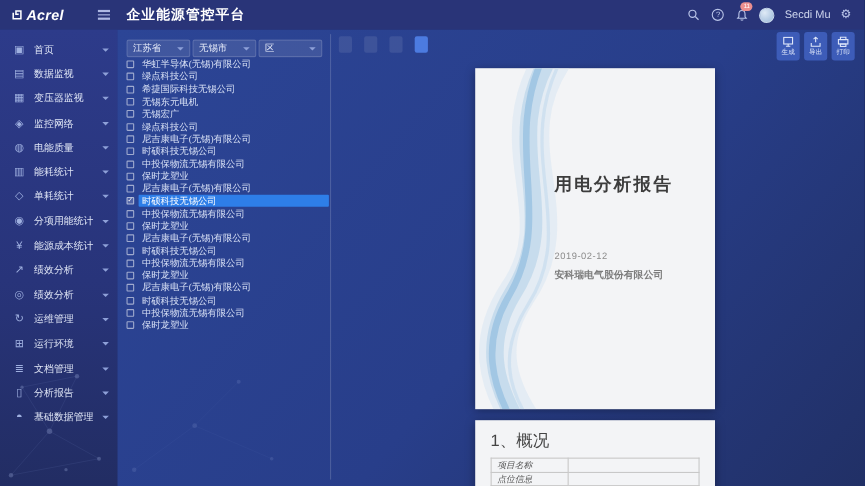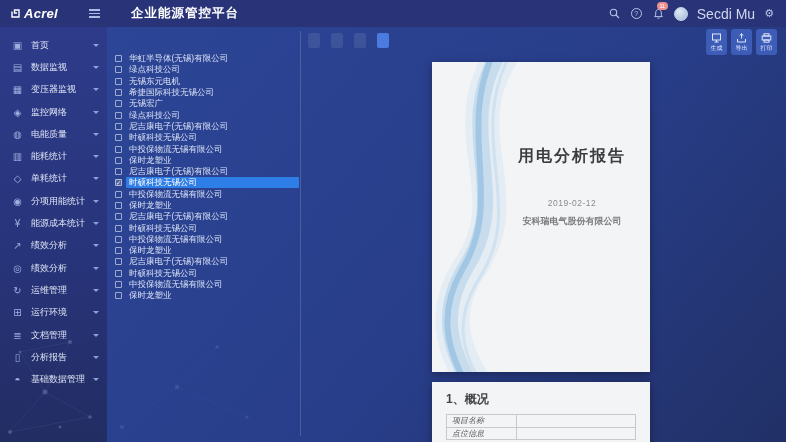--- a/index.html
+++ b/index.html
@@ -9,32 +9,32 @@
          background:#263c88; color:#fff; }
 
   
   .header { position:absolute; top:0; left:0; right:0; height:27px;
             background:#293478; display:flex; align-items:center; z-index:9; }
   .header-left { width:107px; display:flex; align-items:center; padding-left:10px; }
   .logo { display:flex; align-items:center; gap:3px; }
   .logo-text { font-size:13px; font-weight:bold; font-style:italic; color:#fff; letter-spacing:.3px; }
   .hamburger { margin-left:auto; margin-right:7px; display:flex; flex-direction:column; gap:2px; cursor:pointer; }
   .hamburger i { display:block; width:11px; height:1.5px; background:#aeb9e4; }
-  .app-title { margin-left:24px; font-size:12.5px; font-weight:bold; color:#fff; letter-spacing:1px; }
+  .app-title { margin-left:8px; font-size:12.5px; font-weight:bold; color:#fff; letter-spacing:1px; }
   .header-right { margin-left:auto; display:flex; align-items:center; gap:9px; padding-right:12px; }
   .hicon { width:13px; height:13px; display:flex; align-items:center; justify-content:center; cursor:pointer; }
   .help-circle { width:11px; height:11px; border:1px solid #b9c4e8; border-radius:50%;
                  font-size:7px; color:#b9c4e8; display:flex; align-items:center; justify-content:center; }
   .bell-wrap { position:relative; }
   .badge { position:absolute; top:-5px; left:5px; min-width:11px; height:8px; padding:0 2px;
            background:#ec8f8f; border-radius:4px; font-size:5.5px; line-height:8px;
            color:#fff; text-align:center; }
   .avatar { width:14px; height:14px; border-radius:50%;
             background:radial-gradient(circle at 35% 30%, #dfeaf6, #9ab8d8); border:1px solid #c6d6ea; }
-  .username { font-size:14px; color:#cfd6ee;text-align:right; }
+  .username { font-size:10px; color:#cfd6ee;text-align:right; }
   .gear { font-size:11px; color:#b9c4e8; line-height:1; }
 
   
   .sidebar { position:absolute; top:27px; left:0; width:107px; bottom:0;
              background:linear-gradient(180deg,#2d3b8a 0%,#28347a 55%,#222d63 100%); overflow:hidden; }
   .nav { position:relative; margin-top:7px; z-index:2; }
   .nav-item { height:22.3px; display:flex; align-items:center; padding:0 8px 0 11px; cursor:pointer; }
   .nico { width:13px; font-size:10px; color:#9fb0e0; text-align:center; font-style:normal; }
   .nlabel { flex:1; margin-left:7px; font-size:9px; color:#dfe5f5; white-space:nowrap; }
   .chev { width:0; height:0; border-left:3px solid transparent; border-right:3px solid transparent;
@@ -45,21 +45,21 @@
   .content { position:absolute; left:107px; top:27px; right:0; bottom:0;
              background:linear-gradient(130deg,#2c4596 0%,#283e8a 55%,#213066 100%); }
   .content-pattern { position:absolute; left:0; bottom:0; opacity:.35; pointer-events:none; }
 
   
   .filters { position:absolute; left:8px; top:9px; display:flex; gap:2px; }
   .select { width:58px; height:16px; background:rgba(255,255,255,.10); border:1px solid rgba(255,255,255,.14);
             border-radius:2px; display:flex; align-items:center; padding:0 5px; cursor:pointer; }
   .select .sval { flex:1; font-size:8.5px; color:#e8edfa; }
   .company-list { position:absolute; left:8px; top:26px; width:184px; }
-  .company-row { height:11.3px; display:flex; align-items:center; gap:4px; cursor:pointer; }
+  .company-row { height:11.3px; display:flex; align-items:center; gap:4px; cursor:pointer;font-family:Liberation Serif, serif; }
   .cbx { width:7px; height:7px; flex:0 0 7px; border:1px solid rgba(255,255,255,.55); border-radius:1px;
          font-size:6px; line-height:6px; color:#fff; text-align:center; }
   .cname { font-size:8.5px; color:#d8e0f5; padding:0 3px; line-height:11px; border-radius:1px; white-space:nowrap; }
   .company-row.active .cname { background:#2e7ee8; color:#fff; flex:1; }
   .company-row.active .cbx { background:rgba(255,255,255,.18); }
   .vdivider { position:absolute; left:193px; top:4px; bottom:6px; width:1px; background:rgba(255,255,255,.16); }
 
   
   .range-btns { position:absolute; left:201px; top:6px; display:flex; gap:11px; }
   .rbtn { height:15px; padding:0 6px; border:none; border-radius:2px; background:rgba(255,255,255,.09);
@@ -71,26 +71,26 @@
           display:flex; flex-direction:column; align-items:center; justify-content:center; gap:1px; }
   .abtn svg { display:block; }
   .albl { font-size:6.5px; color:#dfe7fa; line-height:7px; transform:scale(.92); }
 
   
   .page { position:absolute; left:325px; width:218px; background:#f3f4f6;
           box-shadow:0 2px 8px rgba(0,0,0,.35); }
   .page1 { top:35px; height:310px; overflow:hidden; }
   .page2 { top:355px; height:64px; overflow:hidden; }
   .swoosh { position:absolute; left:0; top:0; }
-  .cover-block { position:absolute; left:72px; right:10px; top:84px; text-align:center; }
+  .cover-block { position:absolute; left:72px; right:10px; top:96px; }
   .cover-title { font-size:16px; font-weight:bold; color:#3c3c3c; letter-spacing:2px; }
-  .cover-date { margin-top:31px; font-size:8.5px; color:#8c8c8c; letter-spacing:.5px; }
+  .cover-date { margin-top:48px; font-size:8.5px; color:#8c8c8c; letter-spacing:.5px; }
   .cover-company { margin-top:7px; font-size:9px; color:#7c7c7c;font-weight:bold; }
   .page2-inner { padding:9px 14px 0 14px; }
-  .section-title { font-size:12px; font-weight:bold; color:#444; }
+  .section-title { font-size:15px; font-weight:normal; color:#444; }
   .ov-table { margin-top:6px; width:100%; border-collapse:collapse; }
   .ov-table td { border:1px solid #c8c8c8; height:12.5px;font-style:italic; }
   .ov-table .tl { width:70px; font-size:8px; color:#555; padding:0 0 0 5px; }
   .ov-table .tv { }
 </style>
 </head>
 <body>
 
 <div id="app">
 
@@ -245,38 +245,52 @@
           <line x1="70" y1="55" x2="110" y2="15"></line>
       </g>
       <g fill="#aebdea" opacity=".4">
         <circle cx="15" cy="95" r="2"></circle>
           <circle cx="70" cy="55" r="2.2"></circle>
           <circle cx="140" cy="85" r="1.6"></circle>
           <circle cx="110" cy="15" r="1.8"></circle>
       </g>
     </svg>
 
+    <div class="filters">
+      <div class="select">
+        <span class="sval">江苏省</span>
+          <span class="chev"></span>
+      </div>
+      <div class="select">
+        <span class="sval">无锡市</span>
+          <span class="chev"></span>
+      </div>
+      <div class="select">
+        <span class="sval">区</span>
+          <span class="chev"></span>
+      </div>
+    </div>
 
     <div class="company-list">
 
     <div class="company-row">
           <span class="cbx"></span>
           <span class="cname">华虹半导体(无锡)有限公司</span>
         </div>
         <div class="company-row">
           <span class="cbx"></span>
           <span class="cname">绿点科技公司</span>
         </div>
         <div class="company-row">
           <span class="cbx"></span>
+          <span class="cname">希捷国际科技无锡公司</span>
+        </div>
+        <div class="company-row">
+          <span class="cbx"></span>
           <span class="cname">无锡东元电机</span>
-        </div>
-        <div class="company-row">
-          <span class="cbx"></span>
-          <span class="cname">希捷国际科技无锡公司</span>
         </div>
         <div class="company-row">
           <span class="cbx"></span>
           <span class="cname">无锡宏广</span>
         </div>
         <div class="company-row">
           <span class="cbx"></span>
           <span class="cname">绿点科技公司</span>
         </div>
         <div class="company-row">

